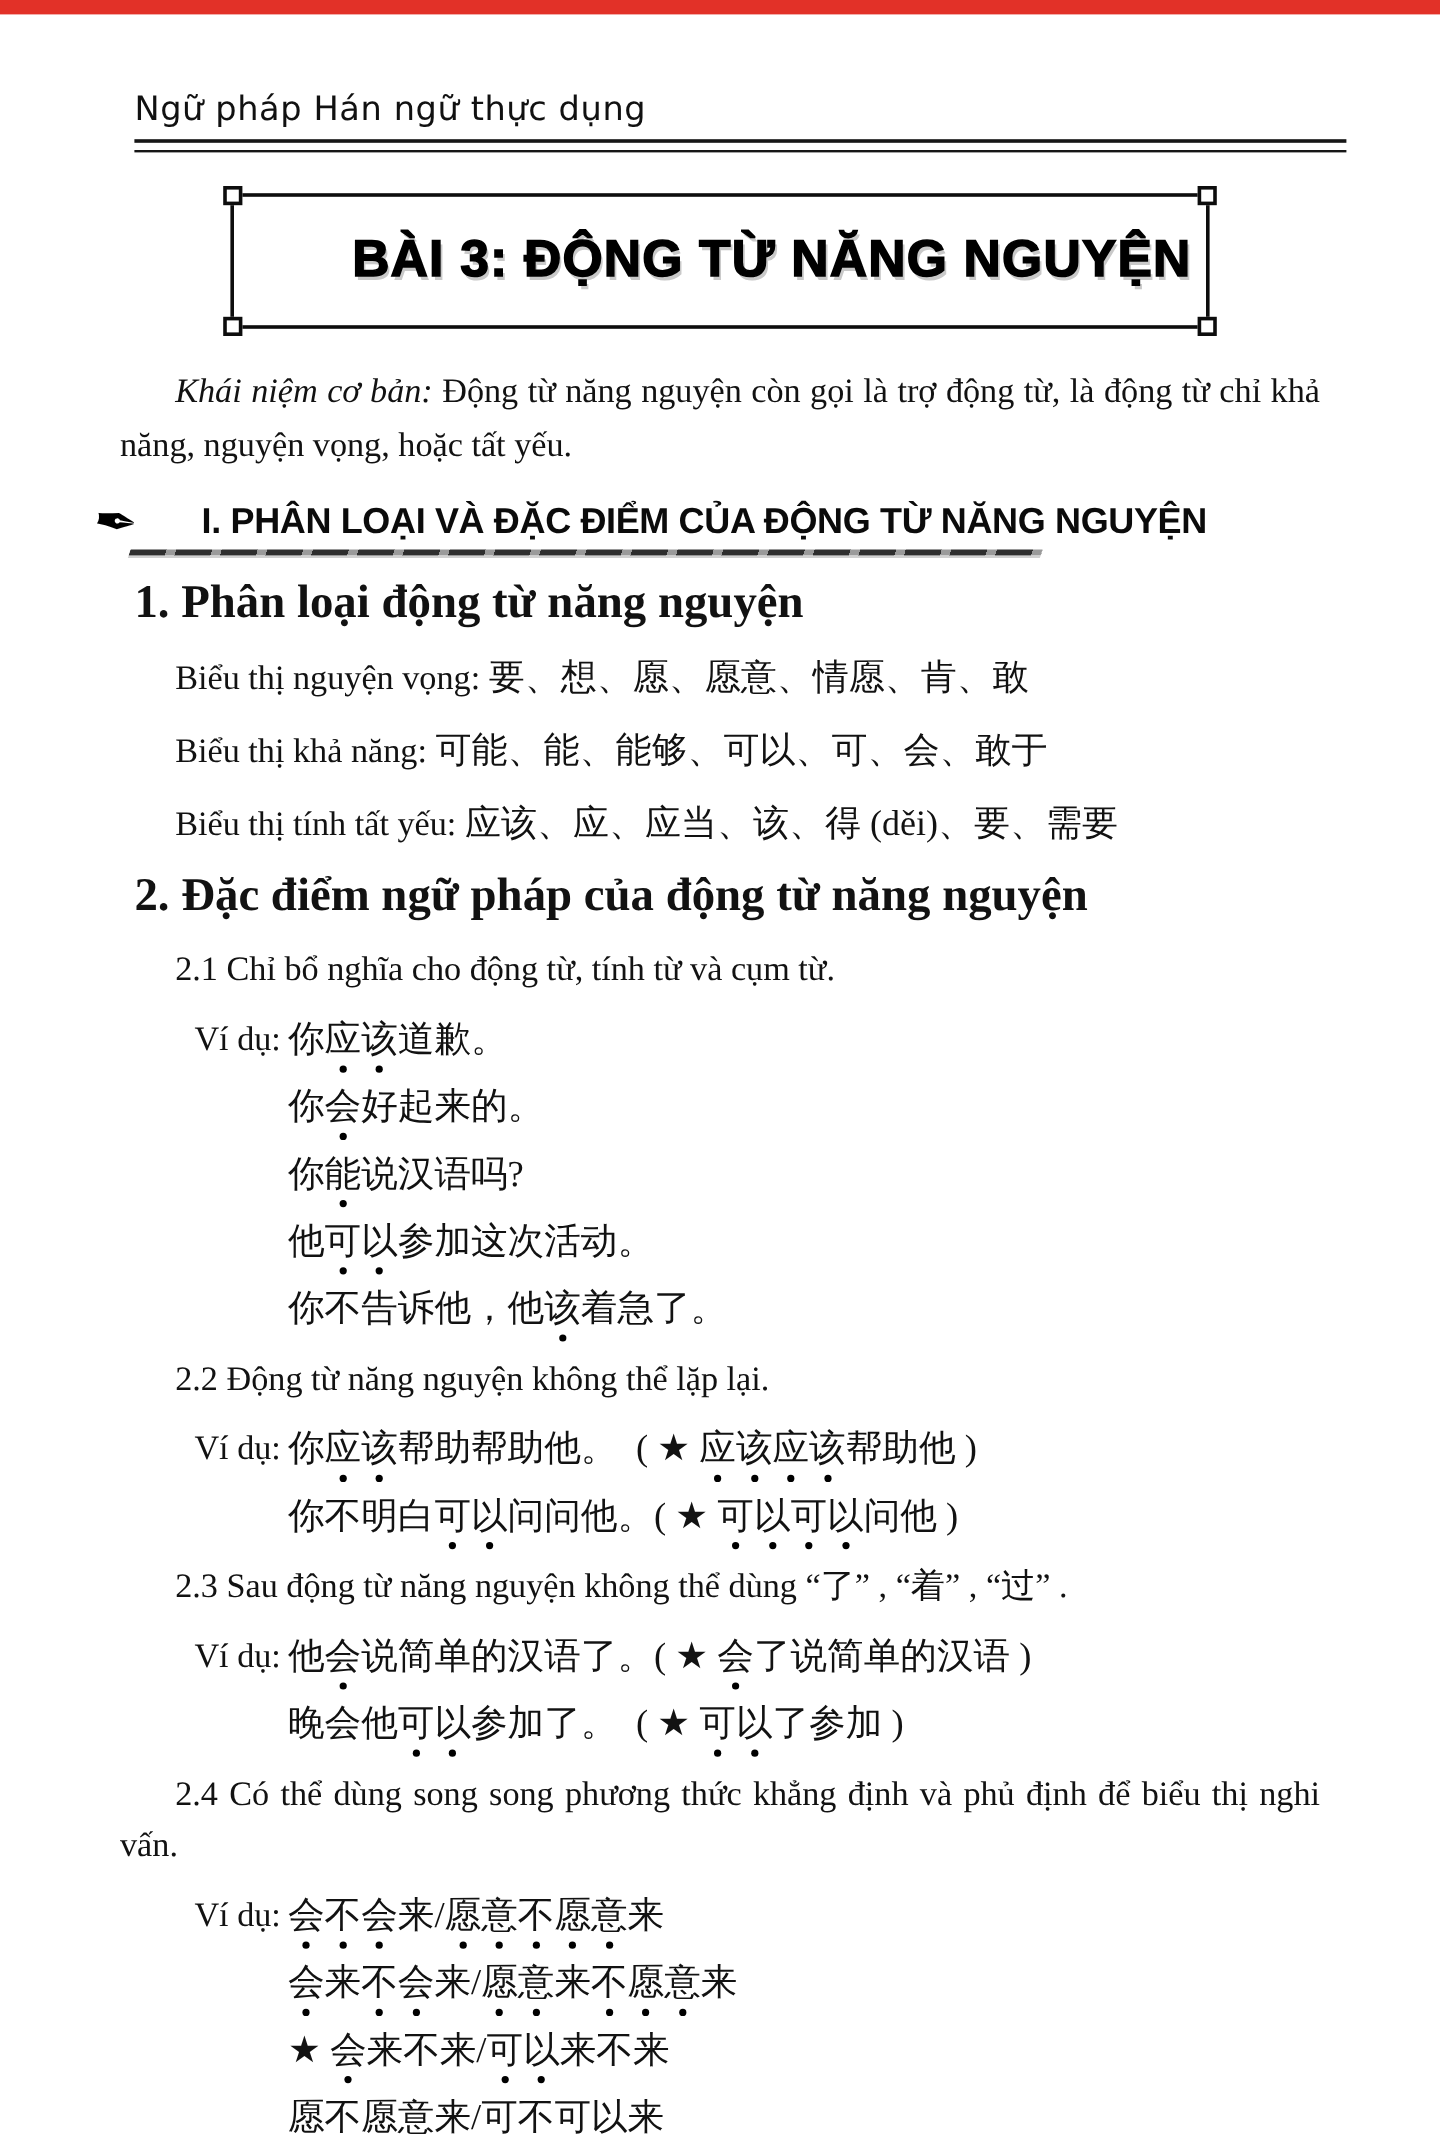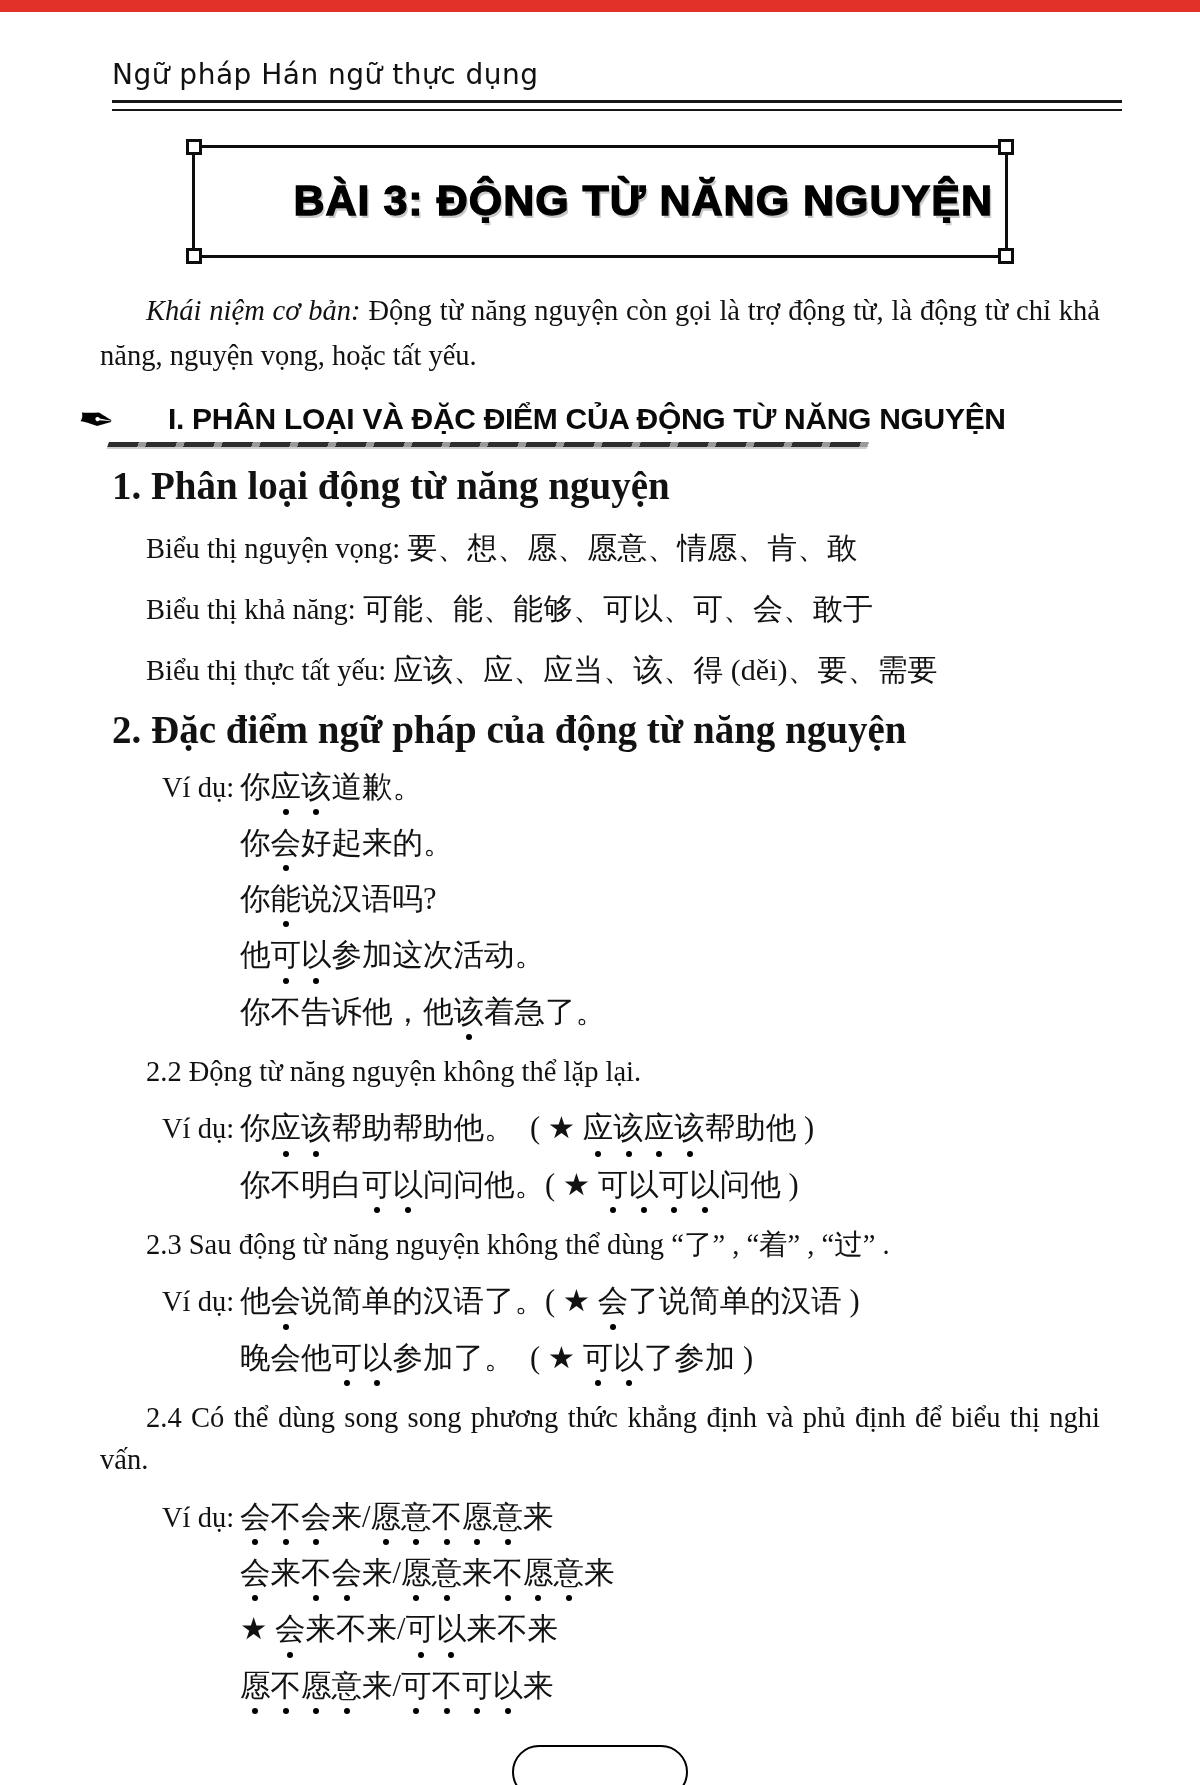--- a/index.html
+++ b/index.html
@@ -3,21 +3,21 @@
 <meta charset="utf-8">
 <style>
   html,body{margin:0;padding:0;background:#fff;}
   body{
     width:1200px;height:1785px;position:relative;overflow:hidden;
     font-family:"Liberation Serif","DejaVu Serif",serif;color:#121212;
     -webkit-font-smoothing:antialiased;
   }
   .accent-bar{width:100%;height:12px;background:#e23128;}
   
-  .runhead{margin:46px 78px 0 112px;}
+  .runhead{margin:62px 78px 0 112px;}
   .runhead-title{
     font-family:"DejaVu Sans","Liberation Sans",sans-serif;
     font-size:28px;letter-spacing:.5px;color:#111;
   }
   .runhead-rule{margin-top:9px;height:6px;border-top:3px solid #161616;border-bottom:2px solid #161616;}
   
   .title-box{
     position:relative;margin:34px auto 0;width:786px;
     border:3px solid #0d0d0d;padding:28px 12px 30px;text-align:right;background:#fff;
   }
@@ -97,24 +97,25 @@
   <div class="sec-head">
     <span class="pen-icon">✒</span>
     <div class="sec-title">I. PHÂN LOẠI VÀ ĐẶC ĐIỂM CỦA ĐỘNG TỪ NĂNG NGUYỆN</div>
     <div class="sec-underline"></div>
   </div>
 
   <div class="subhead">1. Phân loại động từ năng nguyện</div>
 
   <div class="cls-item"><span>Biểu thị nguyện vọng: </span><span class="cjk">要、想、愿、愿意、情愿、肯、敢</span></div>
   <div class="cls-item"><span>Biểu thị khả năng: </span><span class="cjk">可能、能、能够、可以、可、会、敢于</span></div>
-  <div class="cls-item"><span>Biểu thị thực tất yếu: </span><span class="cjk">应该、应、应当、该、得 (děi)、要、需要</span></div>
+  <div class="cls-item"><span>Biểu thị tính tất yếu: </span><span class="cjk">应该、应、应当、该、得 (děi)、要、需要</span></div>
 
   <div class="subhead">2. Đặc điểm ngữ pháp của động từ năng nguyện</div>
 
+  <p class="pt">2.1 Chỉ bổ nghĩa cho động từ, tính từ và cụm từ.</p>
   <div class="examples">
     <span class="vidu">Ví dụ:</span>
     <div class="ex-row"><span class="cjk-ex">你<span class="dc">应</span><span class="dc">该</span>道歉。</span></div>
     <div class="ex-row"><span class="cjk-ex">你<span class="dc">会</span>好起来的。</span></div>
     <div class="ex-row"><span class="cjk-ex">你<span class="dc">能</span>说汉语吗?</span></div>
     <div class="ex-row"><span class="cjk-ex">他<span class="dc">可</span><span class="dc">以</span>参加这次活动。</span></div>
     <div class="ex-row"><span class="cjk-ex">你不告诉他，他<span class="dc">该</span>着急了。</span></div>
   </div>
 
   <p class="pt">2.2 Động từ năng nguyện không thể lặp lại.</p>

